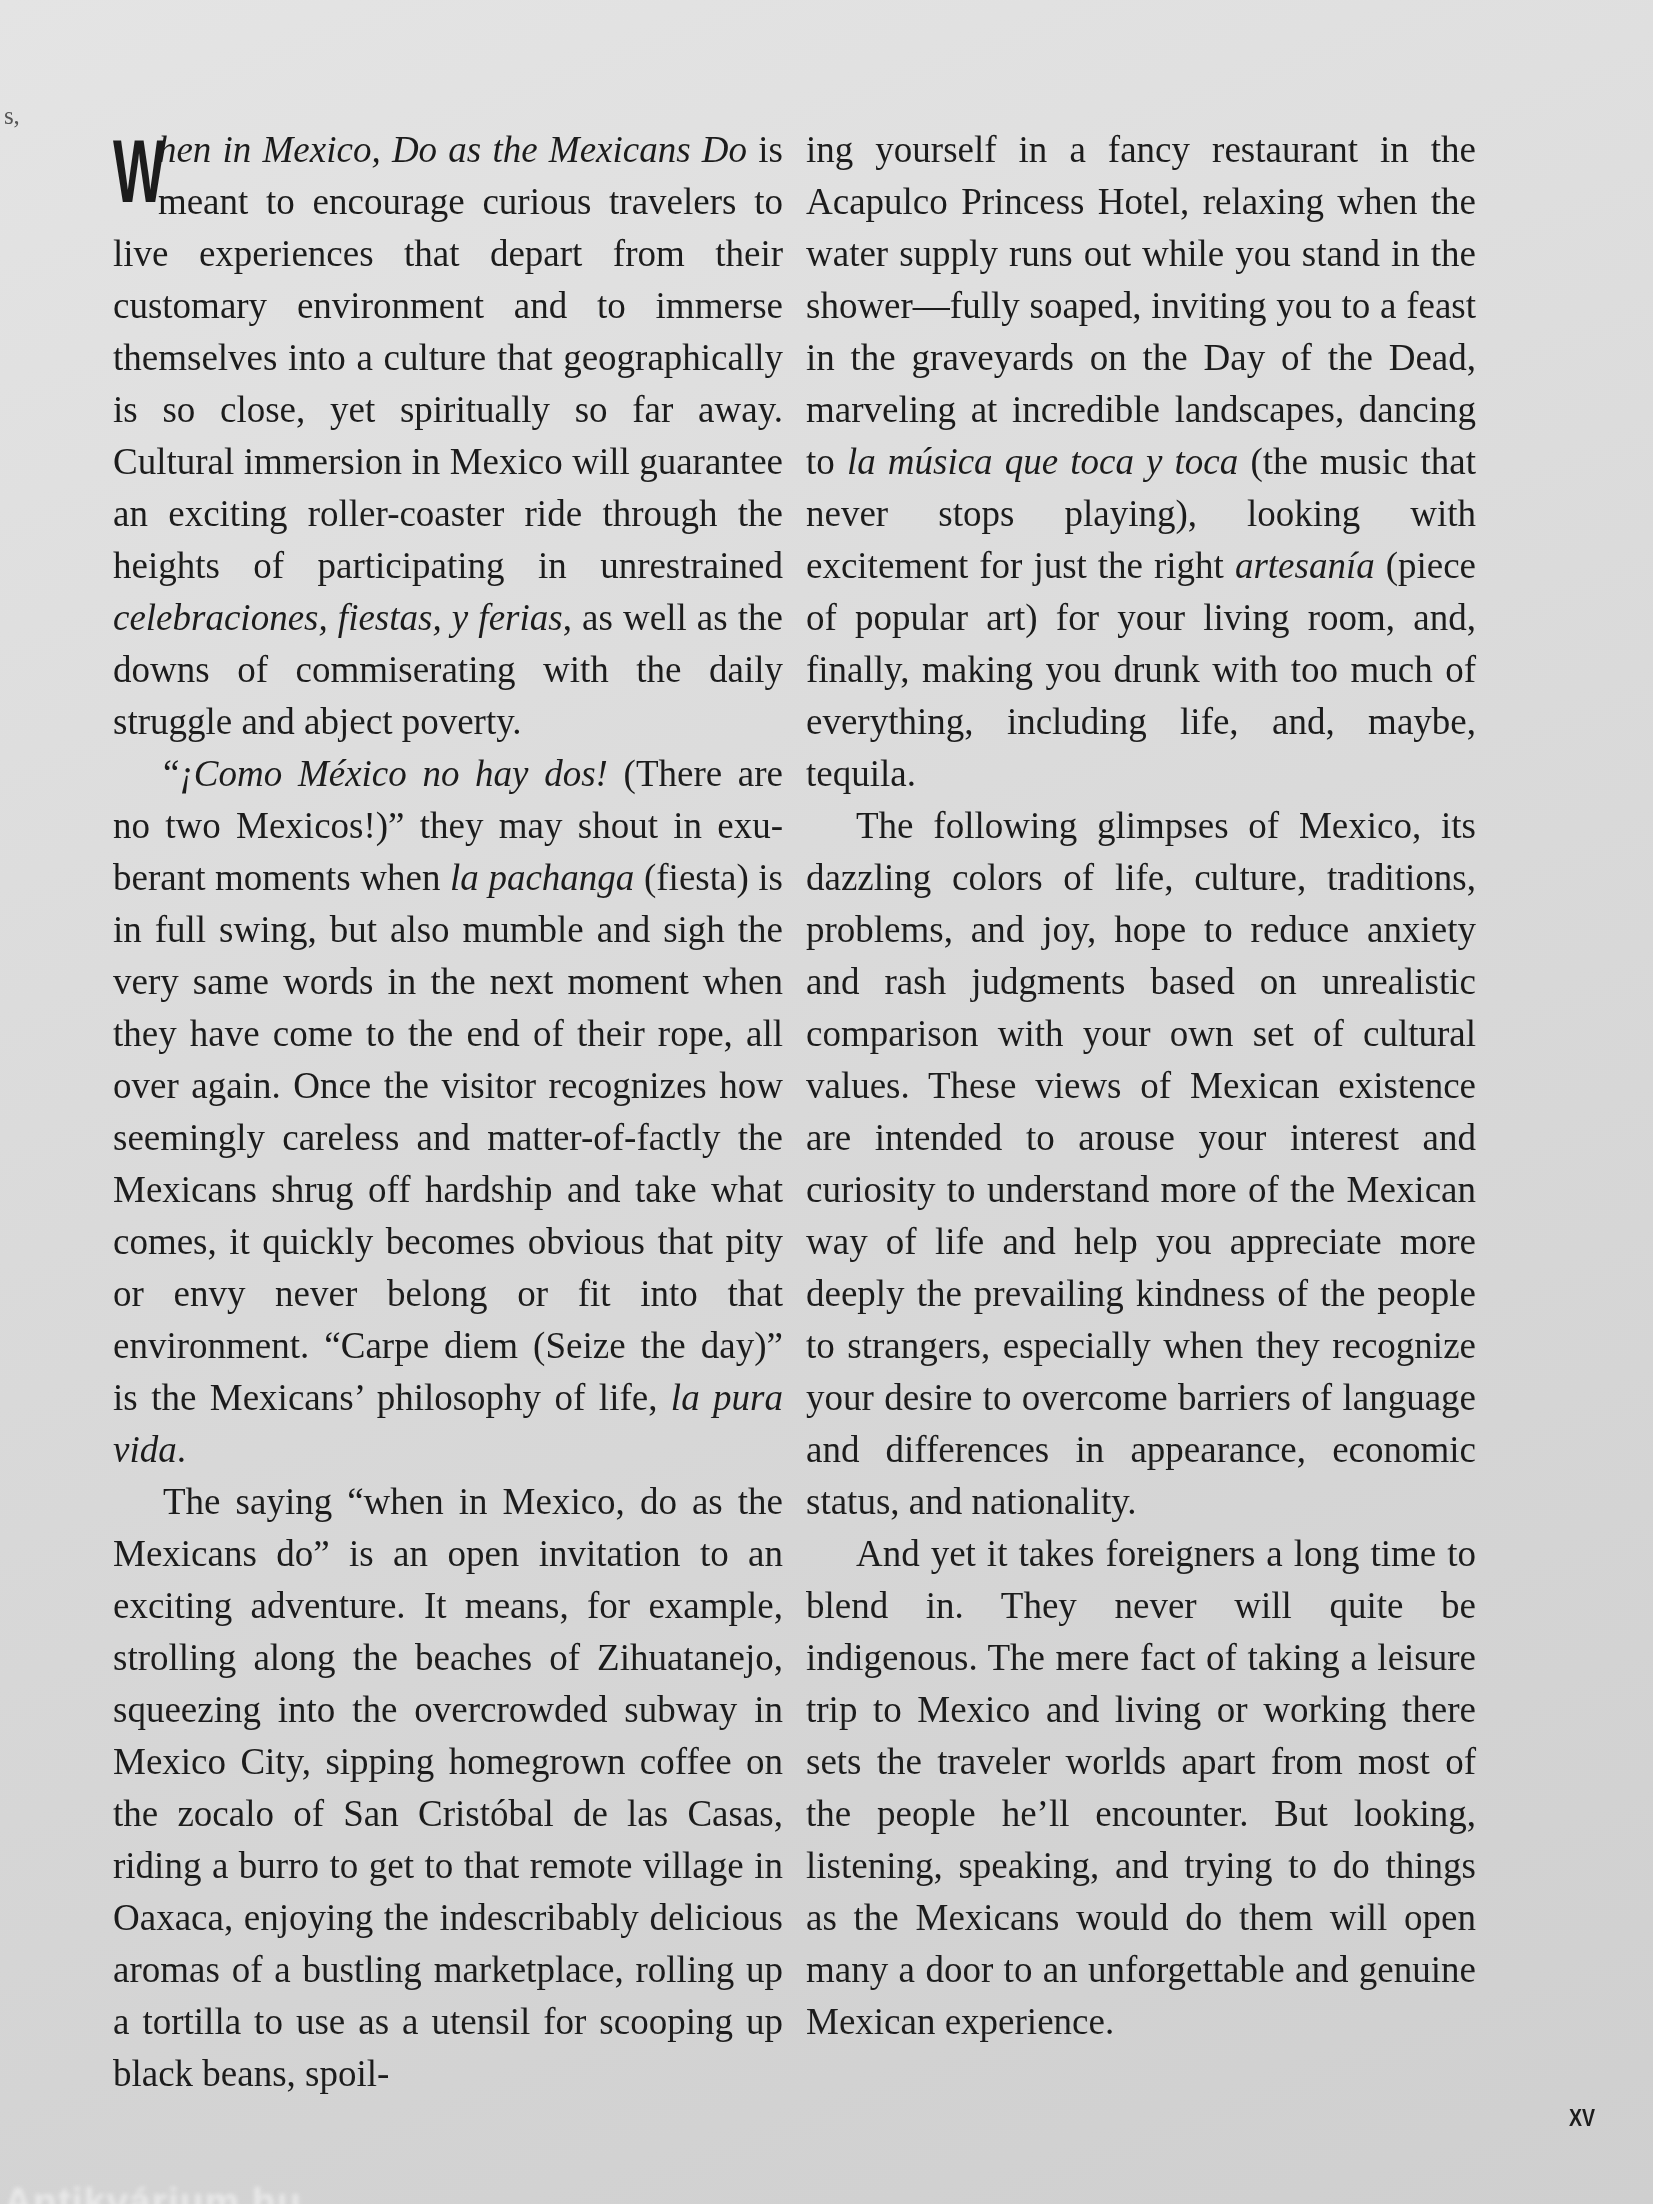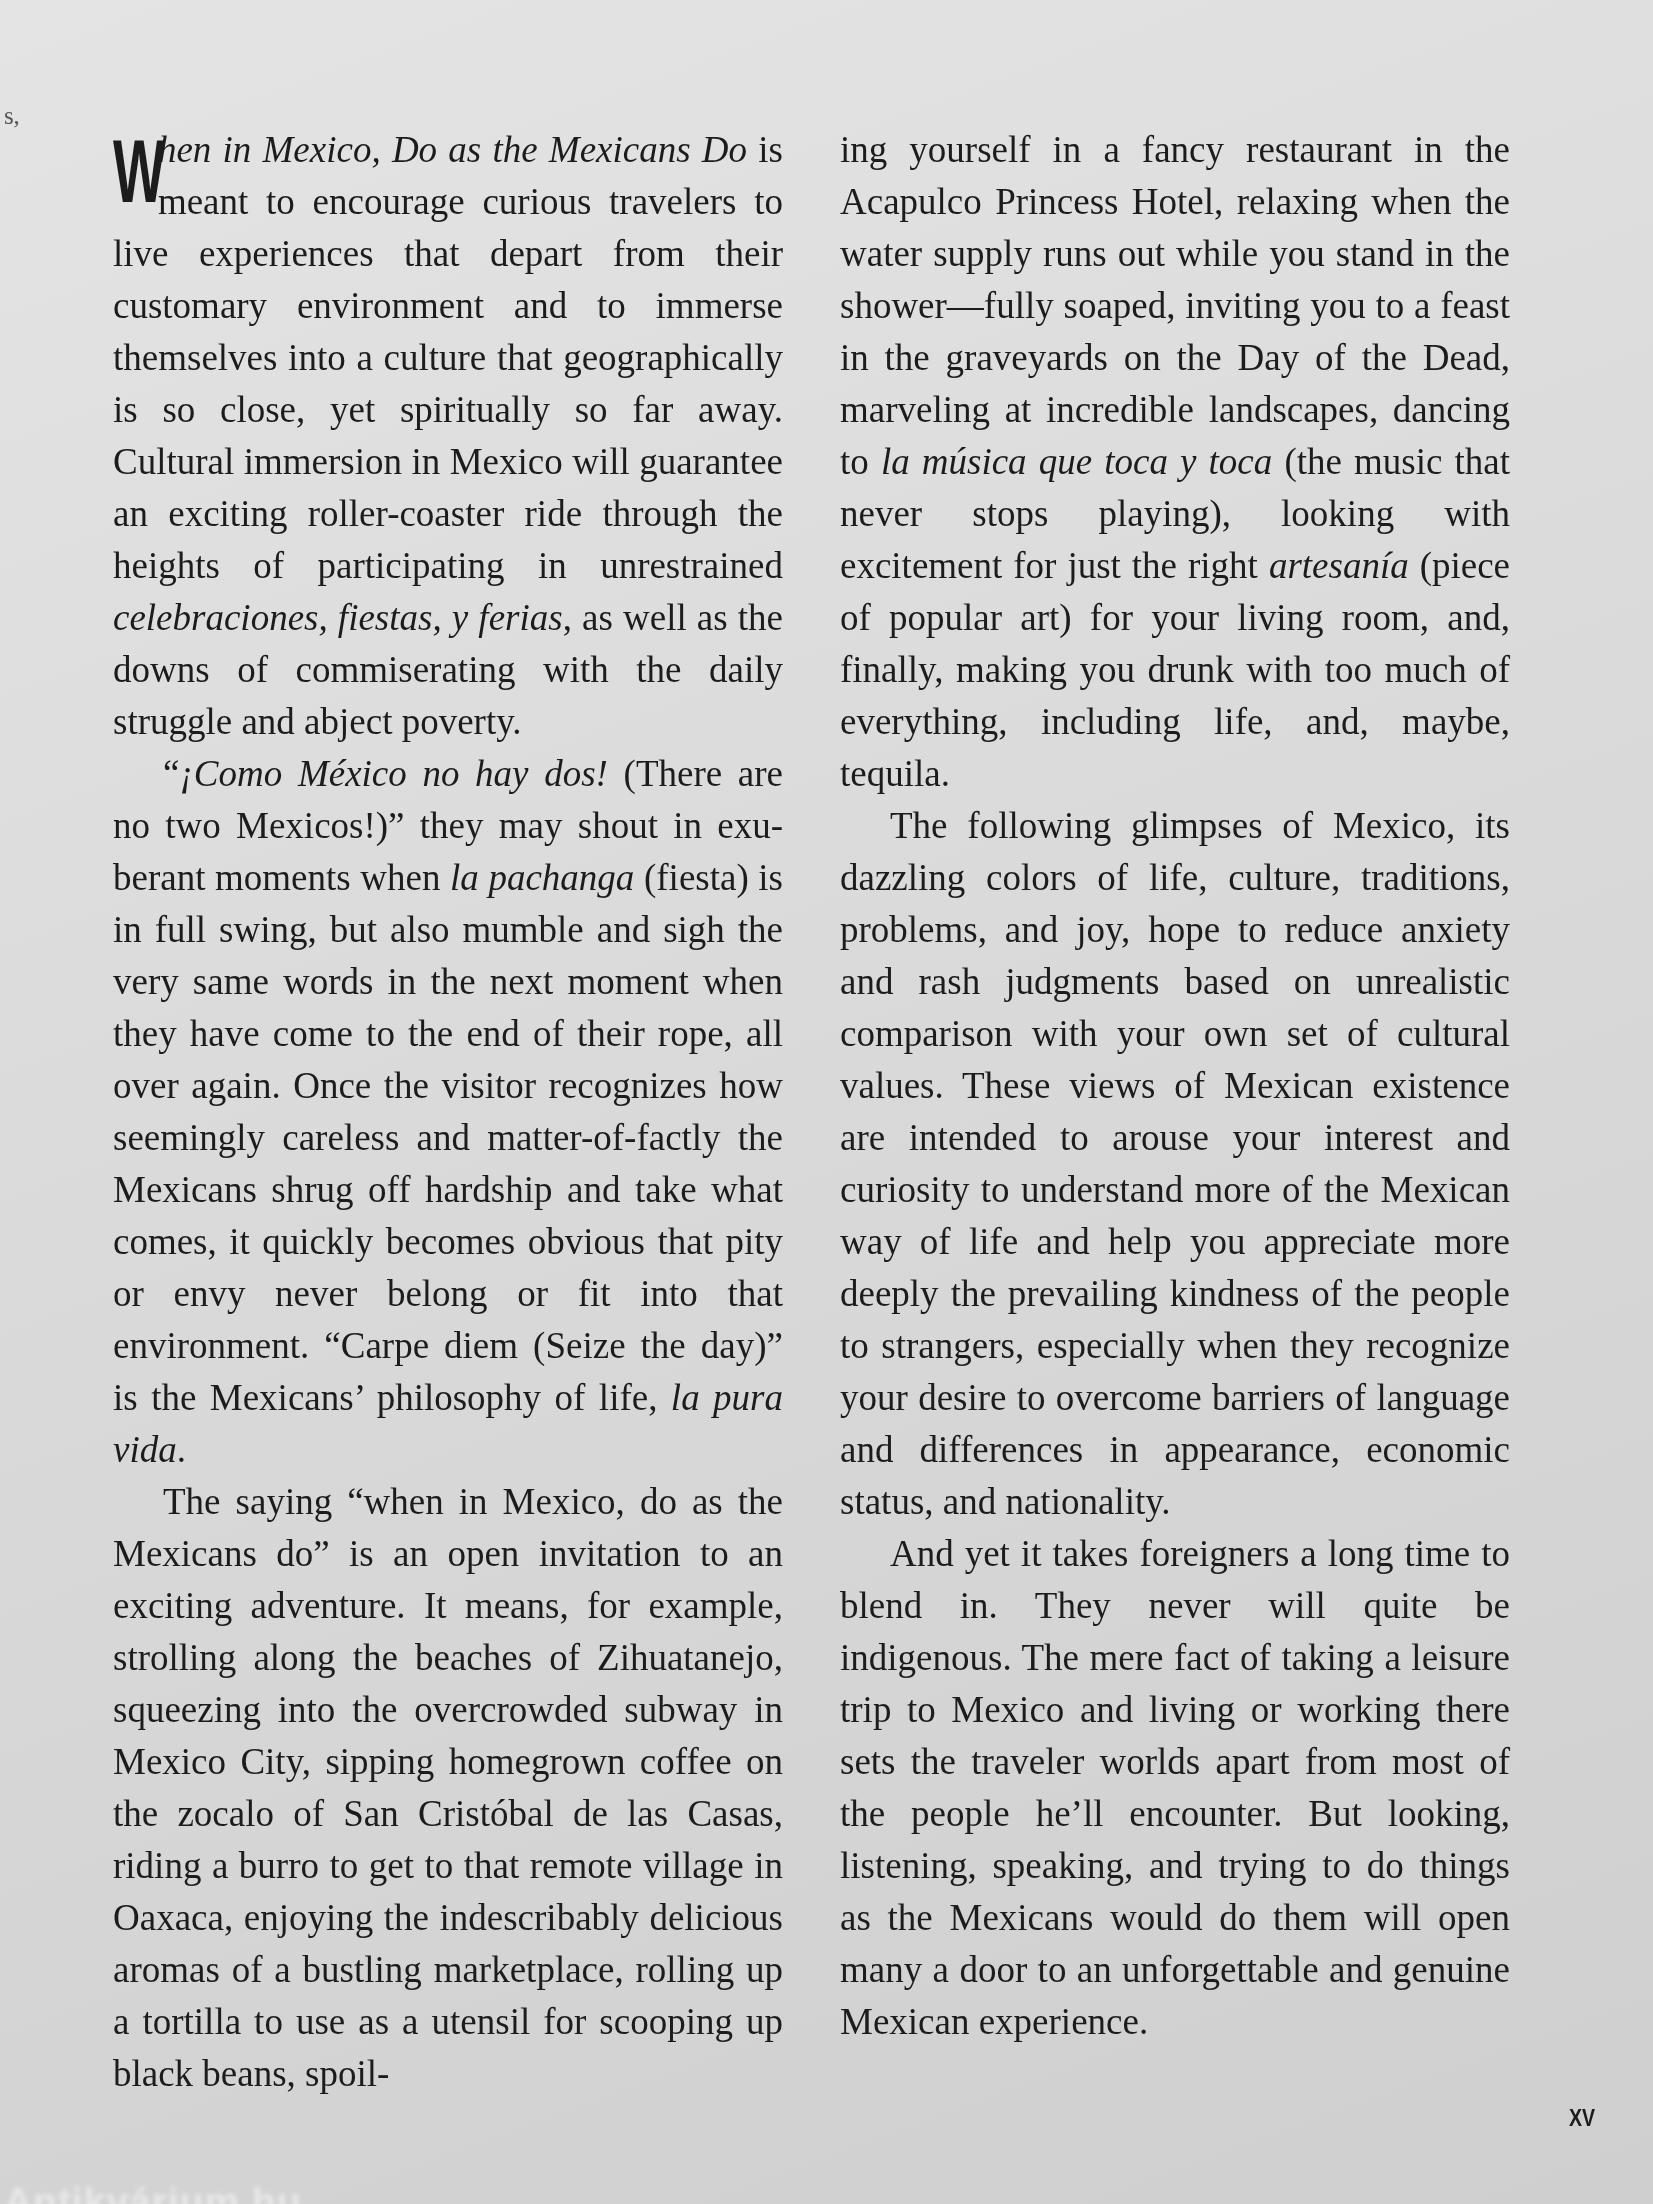--- a/index.html
+++ b/index.html
@@ -12,21 +12,21 @@
   .page { position: absolute; inset: 0; }
   .margin-mark {
     position: absolute; left: 3.9px; top: 102px; font-size: 25px; color: #555;
   }
   .column {
     position: absolute; top: 124px; width: 670px;
     font-size: 37px; line-height: 52px;
     text-align: justify; hyphens: manual;
   }
   .col-left { left: 113px; }
-  .col-right { left: 840px; }
+  .col-right { left: 806px; }
   .column p { margin: 0; }
   .column p.indent { text-indent: 50px; }
   .dropcap {
     float: left; font-family: "Liberation Sans", "DejaVu Sans", sans-serif;
     font-weight: bold; font-size: 89px; line-height: 78px; margin: 7.8px 3.9px 0 0;
     transform: scaleX(0.62); transform-origin: left top; width: 41px;
   }
   em { font-style: italic; }
   .folio {
     position: absolute; left: 1569px; top: 2105px;

